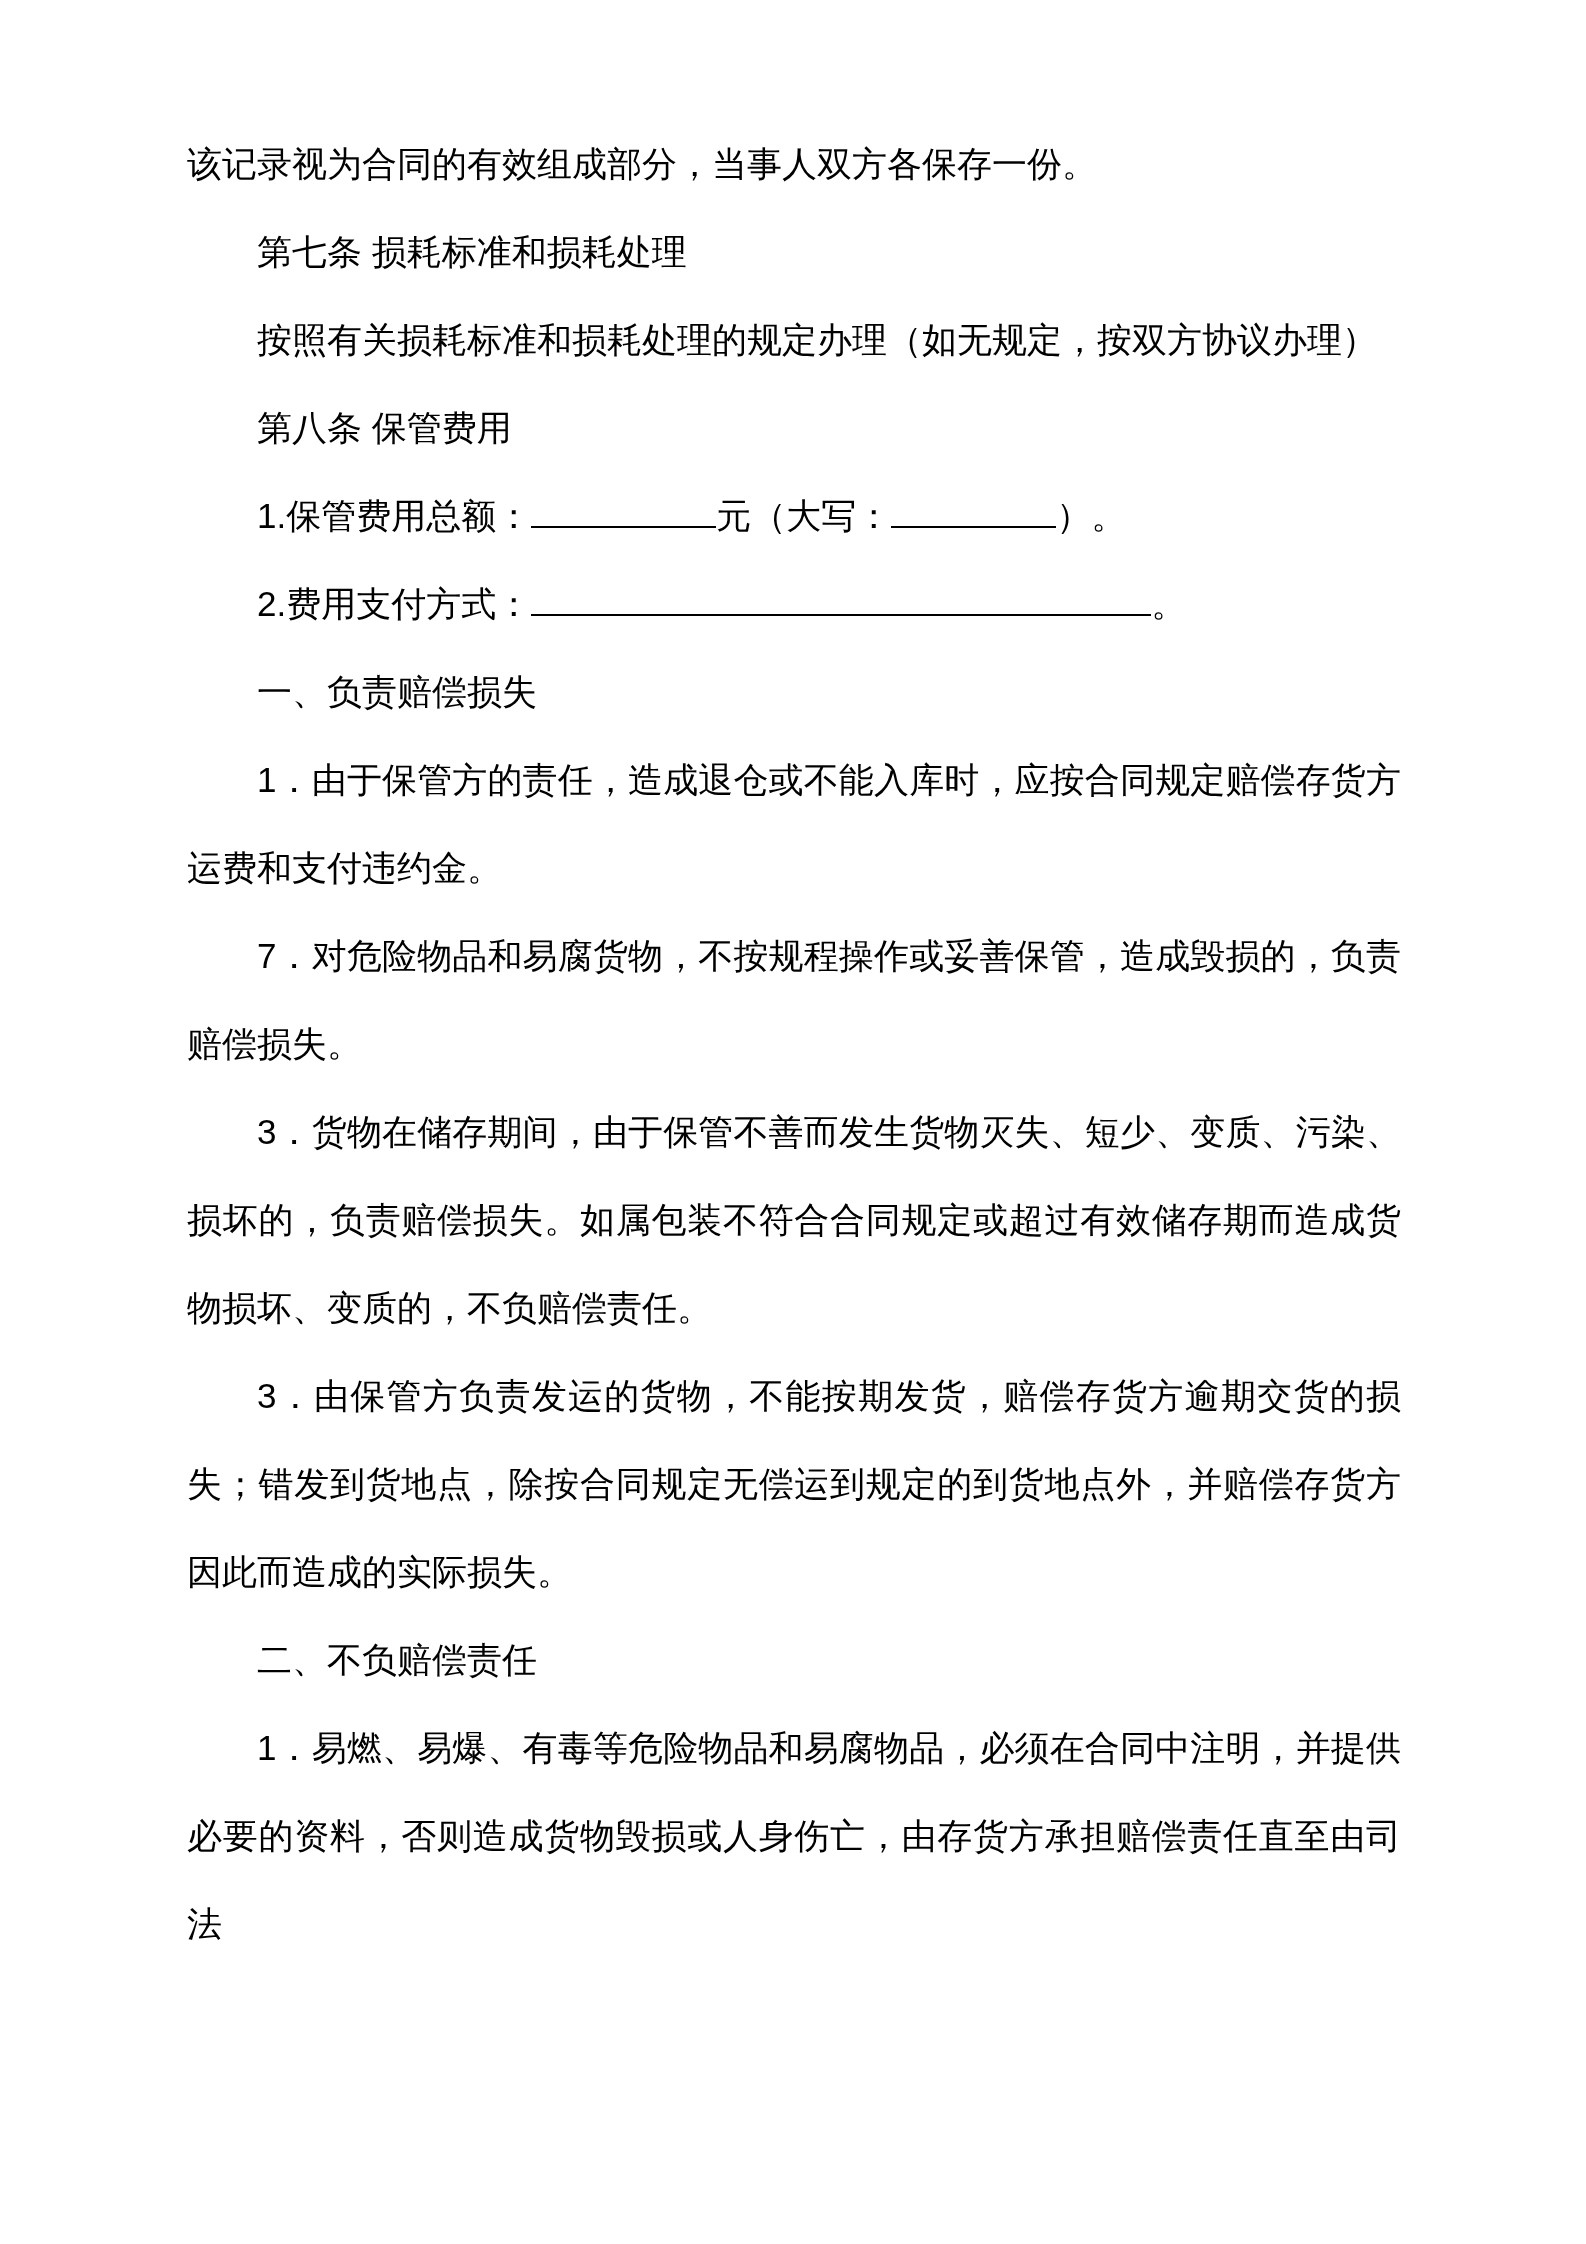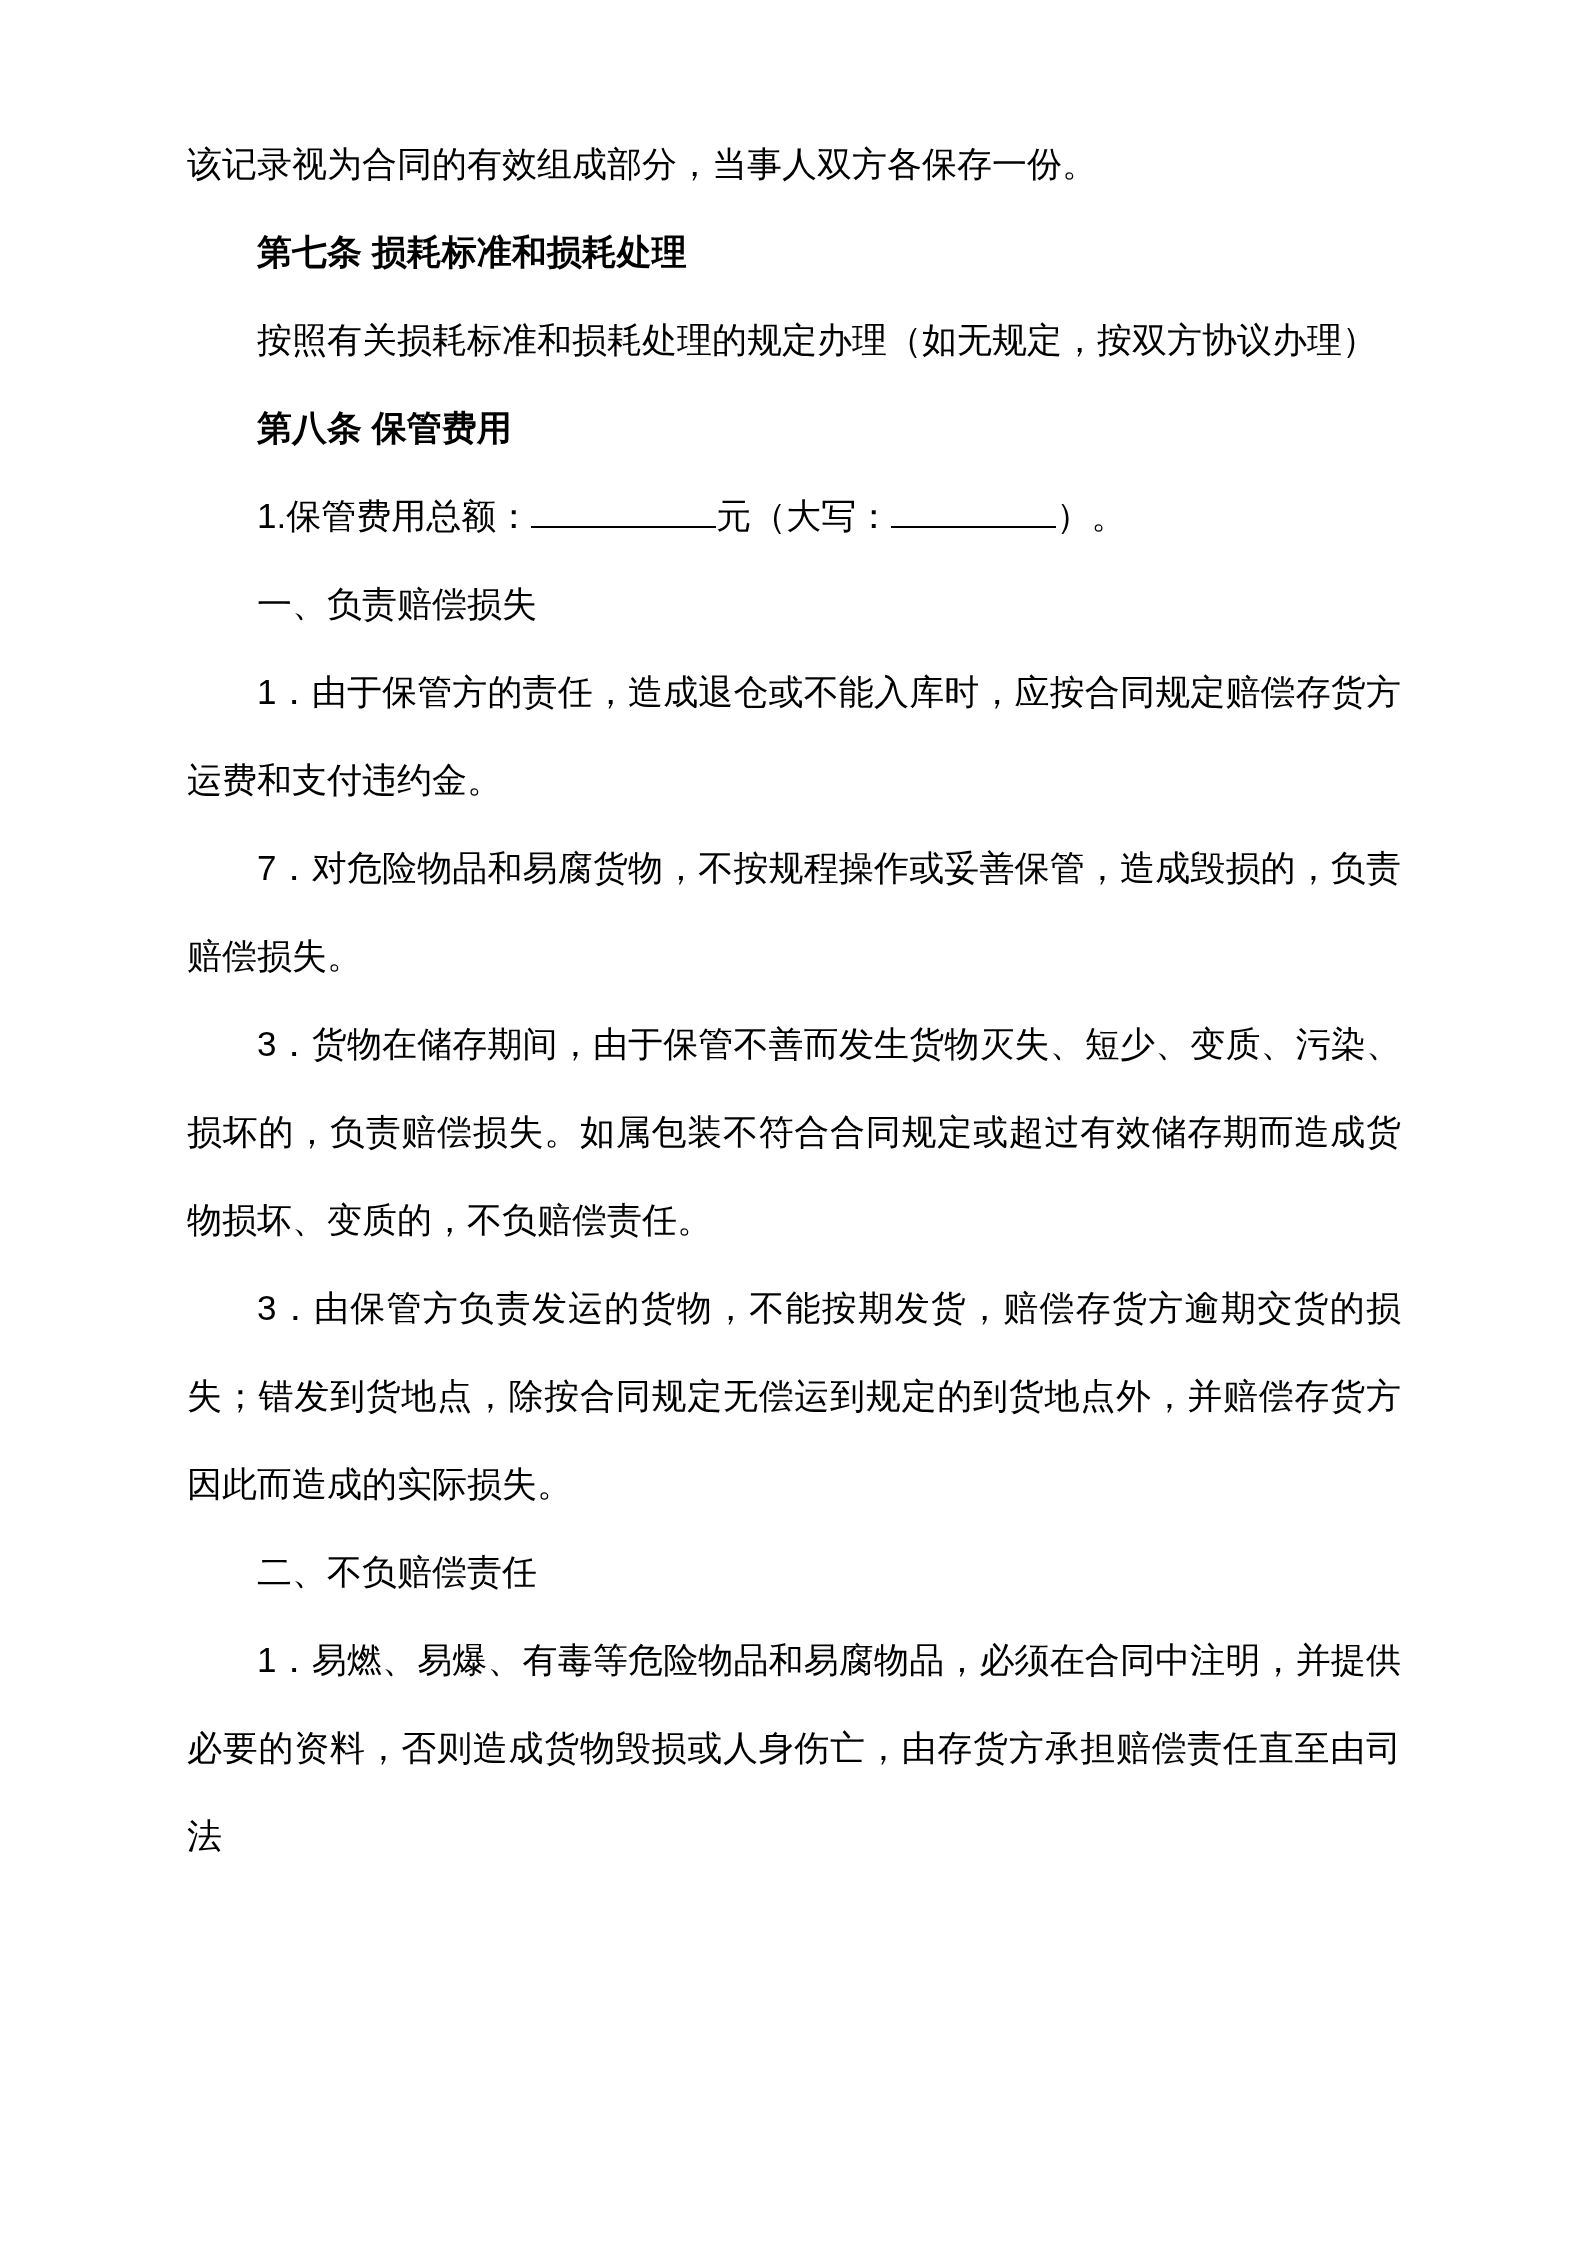--- a/index.html
+++ b/index.html
@@ -16,21 +16,21 @@
     padding: 120px 166px 0 168px;
     position: relative;
     overflow: hidden;
   }
   .para {
     text-align: justify;
     text-indent: 2em;
     margin: 0;
   }
   .para.no-indent { text-indent: 0; }
-  .heading { font-weight: bold; }
+  .heading { font-weight: normal; }
   .blank {
     display: inline-block;
     border-bottom: 2px solid #000000;
     height: 0.9em;
     vertical-align: baseline;
   }
   .blank-amount { width: 185px; }
   .blank-capital { width: 165px; }
   .blank-long { width: 620px; }
 </style>
@@ -42,20 +42,21 @@
   <p class="para no-indent">该记录视为合同的有效组成部分，当事人双方各保存一份。</p>
 
   <p class="para heading">第七条 损耗标准和损耗处理</p>
 
   <p class="para">按照有关损耗标准和损耗处理的规定办理（如无规定，按双方协议办理）</p>
 
   <p class="para heading">第八条 保管费用</p>
 
   <p class="para"><span>1.保管费用总额：</span><span class="blank blank-amount"></span><span>元（大写：</span><span class="blank blank-capital"></span><span>）。</span></p>
 
+  <p class="para"><span>2.费用支付方式：</span><span class="blank blank-long"></span><span>。</span></p>
 
 
 
   <p class="para">一、负责赔偿损失</p>
 
   <p class="para">1．由于保管方的责任，造成退仓或不能入库时，应按合同规定赔偿存货方运费和支付违约金。</p>
 
   <p class="para">7．对危险物品和易腐货物，不按规程操作或妥善保管，造成毁损的，负责赔偿损失。</p>
 
   <p class="para">3．货物在储存期间，由于保管不善而发生货物灭失、短少、变质、污染、损坏的，负责赔偿损失。如属包装不符合合同规定或超过有效储存期而造成货物损坏、变质的，不负赔偿责任。</p>

